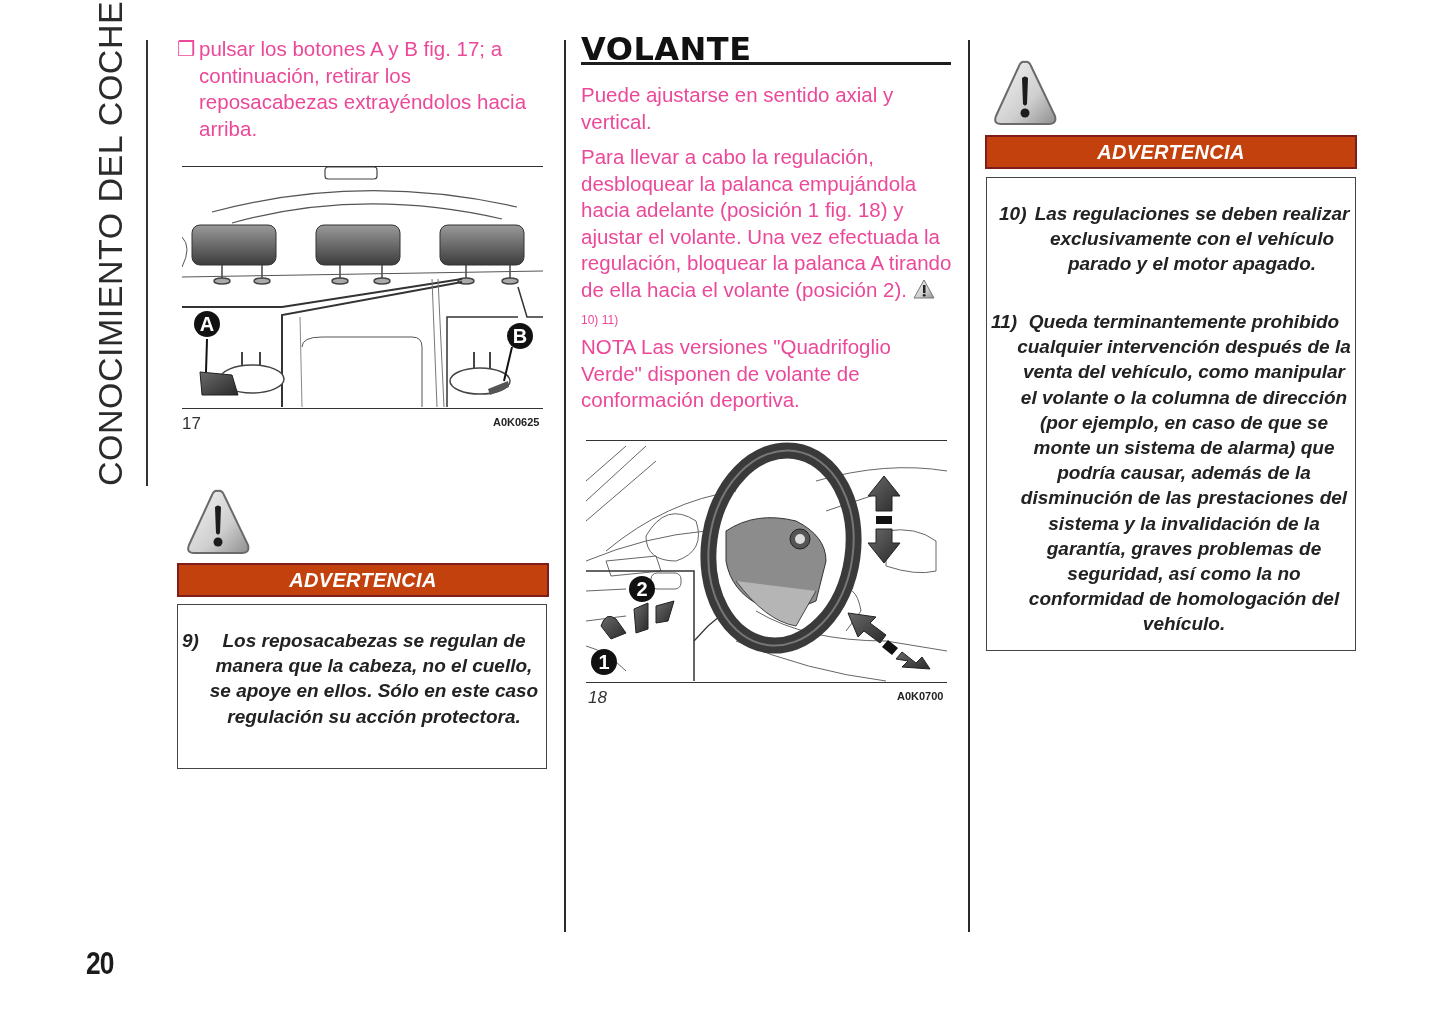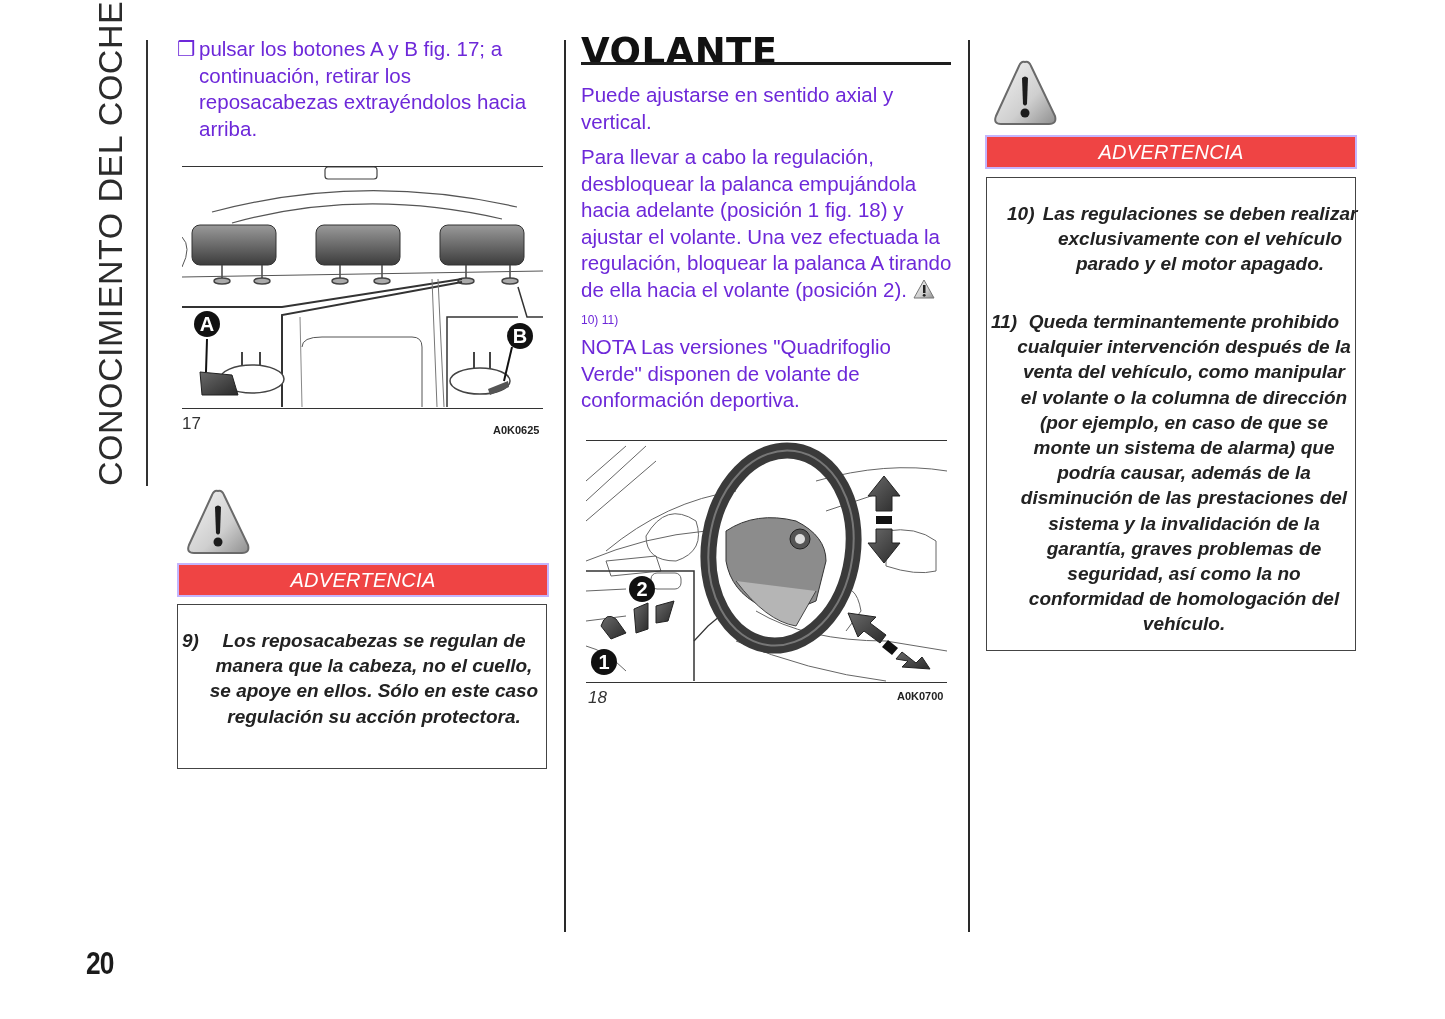--- a/index.html
+++ b/index.html
@@ -8,36 +8,36 @@
   
   #side-title{left:86px;top:38px;width:62px;height:448px;}
   #side-title .txt{position:absolute;left:0;top:0;width:448px;height:48px;transform-origin:0 0;transform:translate(0,448px) rotate(-90deg);font-size:34px;line-height:48px;letter-spacing:0.5px;color:#2b2b2b;white-space:nowrap;font-weight:300;}
   #side-rule{left:146px;top:40px;width:2px;height:446px;background:#333;}
   #page-num{left:86px;top:946px;font-size:31px;font-weight:bold;color:#1b1b1b;transform:scaleX(0.85);transform-origin:0 0;letter-spacing:-1px;}
   
   .vline{width:2px;background:#2a2a2a;}
   #div1{left:564px;top:40px;height:892px;}
   #div2{left:968px;top:40px;height:892px;}
   
-  .body{font-size:20.5px;line-height:26.5px;color:#6d28d9;}
+  .body{font-size:20.5px;line-height:26.5px;color:#ec4899;}
   #bullet{left:177px;top:36px;width:370px;}
   #bullet .sq{position:absolute;left:0;top:0;}
   #bullet .t{position:absolute;left:22px;top:0;width:350px;}
   
   .fig{border-top:1.5px solid #333;border-bottom:1.5px solid #333;background:#fff;}
   .figcap{font-size:17px;color:#333;}
   .figcode{font-size:11px;font-weight:bold;color:#222;}
   
-  .warnbar{background:#ef4444;border:2px solid #c4b5fd;color:#fff;font-weight:normal;font-style:italic;font-size:20px;text-align:center;line-height:30px;height:30px;letter-spacing:0.3px;}
+  .warnbar{background:#c2410c;border:2px solid #7f1d1d;color:#fff;font-weight:bold;font-style:italic;font-size:20px;text-align:center;line-height:30px;height:30px;letter-spacing:0.3px;}
   .warnbox{border:1.5px solid #444;background:#fff;}
   .wnote{font-weight:bold;font-style:italic;font-size:19px;line-height:25.2px;color:#222;}
   .wnote .num{position:absolute;left:0;top:0;}
   .wnote .t{display:block;padding-left:24px;text-align:center;}
   
-  #volante-h{left:581px;top:30px;font-size:37px;font-weight:900;letter-spacing:0.5px;color:#111;font-family:"DejaVu Sans",sans-serif;}
+  #volante-h{left:581px;top:30px;font-size:32px;font-weight:900;letter-spacing:0.5px;color:#111;font-family:"DejaVu Sans",sans-serif;}
   #volante-rule{left:581px;top:62px;width:370px;height:3px;background:#1e1e1e;}
   .inline-warn{display:inline-block;vertical-align:-2px;}
   .sup{font-size:12px;vertical-align:1px;}
 </style>
 </head>
 <body>
 
 <svg width="0" height="0" style="position:absolute">
   <defs>
     <linearGradient id="triG" x1="0" y1="0" x2="1" y2="1">
@@ -112,21 +112,21 @@
     <line x1="292" y1="185" x2="292" y2="210" stroke="#444" stroke-width="2"></line>
     <line x1="308" y1="185" x2="308" y2="210" stroke="#444" stroke-width="2"></line>
     <ellipse cx="298" cy="214" rx="30" ry="13" fill="#fff" stroke="#444" stroke-width="1.5"></ellipse>
     <path d="M306 222 L326 214 L327 220 L308 228 Z" fill="#555"></path>
     <line x1="330" y1="180" x2="322" y2="214" stroke="#111" stroke-width="2"></line>
   </svg>
   <div class="abs" style="left:12px;top:144px;width:26px;height:26px;border-radius:50%;background:#111;color:#fff;font-weight:bold;font-size:20px;text-align:center;line-height:26px;">A</div>
   <div class="abs" style="left:325px;top:156px;width:26px;height:26px;border-radius:50%;background:#111;color:#fff;font-weight:bold;font-size:20px;text-align:center;line-height:26px;">B</div>
 </div>
 <div class="abs figcap" style="left:182px;top:414px;">17</div>
-<div class="abs figcode" style="left:493px;top:416px;margin-top:8px;">A0K0625</div>
+<div class="abs figcode" style="left:493px;top:416px;">A0K0625</div>
 
 <div class="abs" style="left:184px;top:487px;">
   <svg width="68" height="70" viewBox="0 0 68 70">
     <path d="M34 4 Q38 3 40 8 L64 58 Q66 66 58 66 L10 66 Q2 66 5 58 L28 8 Q30 3 34 4 Z" fill="url(#triG)" stroke="#6a6a6a" stroke-width="2"></path>
     <path d="M31 20 Q34 17 37 20 L36 46 Q34 49 32 46 Z" fill="#1c1c1c"></path>
     <circle cx="34" cy="55" r="4.5" fill="#1c1c1c"></circle>
   </svg>
 </div>
 <div class="abs warnbar" style="left:177px;top:563px;width:368px;">ADVERTENCIA</div>
 <div class="abs warnbox" style="left:177px;top:604px;width:368px;height:163px;">
@@ -204,21 +204,21 @@
 
 <div class="abs" style="left:991px;top:58px;">
   <svg width="68" height="70" viewBox="0 0 68 70">
     <path d="M34 4 Q38 3 40 8 L64 58 Q66 66 58 66 L10 66 Q2 66 5 58 L28 8 Q30 3 34 4 Z" fill="url(#triG)" stroke="#6a6a6a" stroke-width="2"></path>
     <path d="M31 20 Q34 17 37 20 L36 46 Q34 49 32 46 Z" fill="#1c1c1c"></path>
     <circle cx="34" cy="55" r="4.5" fill="#1c1c1c"></circle>
   </svg>
 </div>
 <div class="abs warnbar" style="left:985px;top:135px;width:368px;">ADVERTENCIA</div>
 <div class="abs warnbox" style="left:986px;top:177px;width:368px;height:472px;">
-  <div class="abs wnote" style="left:20px;top:23px;width:362px;">
+  <div class="abs wnote" style="left:12px;top:23px;width:362px;">
     <span class="num">10)</span>
     <span class="t">Las regulaciones se deben realizar exclusivamente con el vehículo parado y el motor apagado.</span>
   </div>
   <div class="abs wnote" style="left:4px;top:131px;width:362px;">
     <span class="num">11)</span>
     <span class="t">Queda terminantemente prohibido cualquier intervención después de la venta del vehículo, como manipular el volante o la columna de dirección (por ejemplo, en caso de que se monte un sistema de alarma) que podría causar, además de la disminución de las prestaciones del sistema y la invalidación de la garantía, graves problemas de seguridad, así como la no conformidad de homologación del vehículo.</span>
   </div>
 </div>
 
 </body></html>

